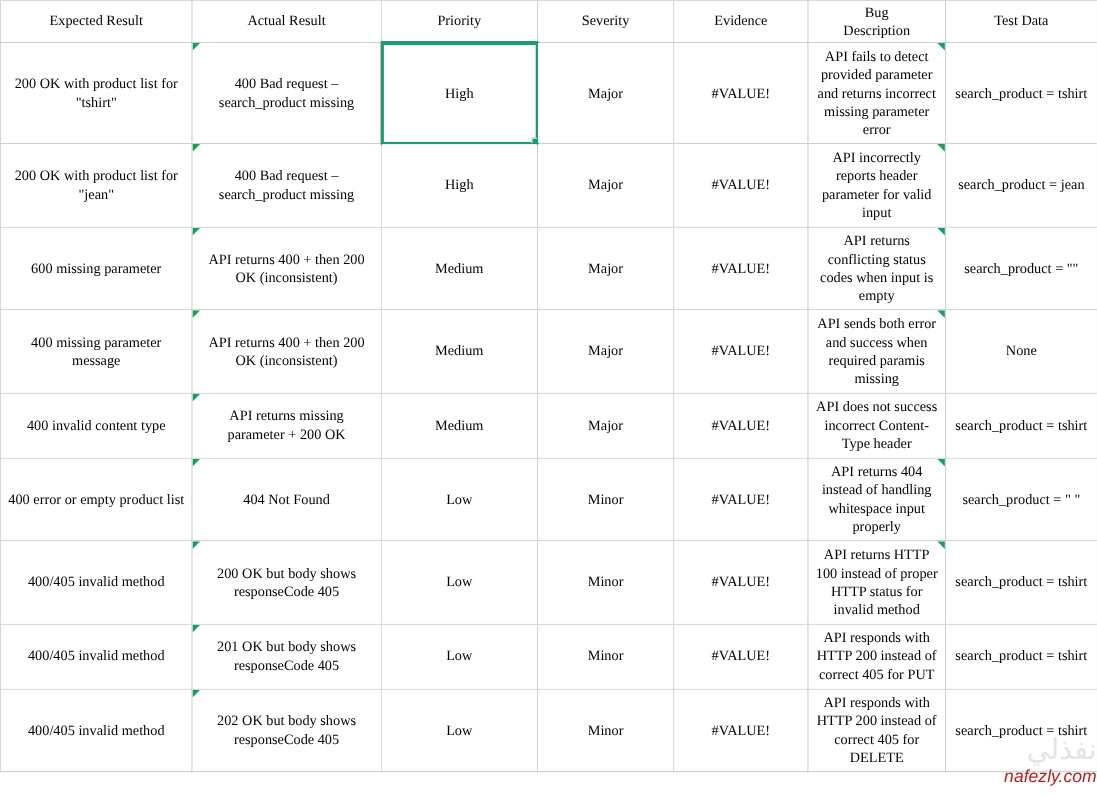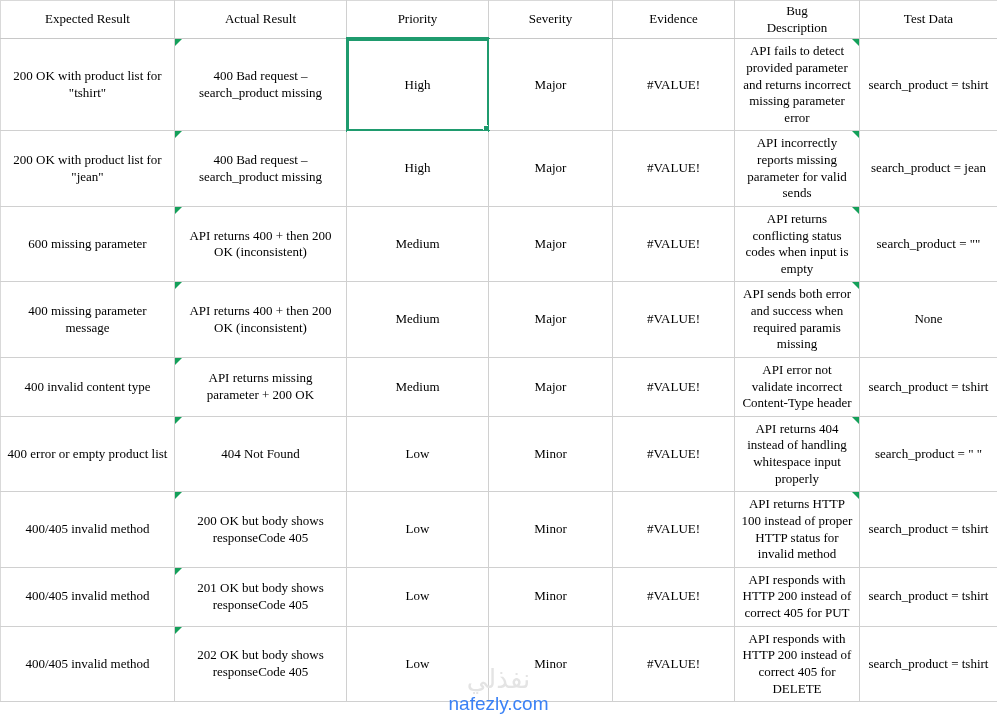--- a/index.html
+++ b/index.html
@@ -97,40 +97,41 @@
     border-top: 7px solid #14a05a;
     border-left: 7px solid transparent;
     border-right: none;
   }
   
   .watermark {
     position: absolute;
     left: 0;
     right: 0;
     bottom: 8px;
-    text-align: center;
+    text-align: right;
     color: #e2e2e2;
     pointer-events: none;
     user-select: none;
     z-index: 5;
   }
   .watermark .wm-ar {
     font-family: "DejaVu Sans", sans-serif;
     font-size: 26px;
     letter-spacing: 1px;
     display: block;
     line-height: 1.1;
     color: #e4e4e4;
   }
   .watermark .wm-en {
     font-family: "Liberation Sans", sans-serif;
-    font-size: 19px;
+    font-size: 16px;
     display: block;
     line-height: 1.2;
-    color: #3b82f6;
+    color: #b91c1c;
+    font-style: italic;
   }
 </style>
 </head>
 <body>
 
 <div class="sheet">
 
   <table class="grid">
     <colgroup>
       <col class="c-expected">
@@ -163,21 +164,21 @@
         <td class="marker-tr">API fails to detect provided parameter and returns incorrect missing parameter error</td>
         <td>search_product = tshirt</td>
       </tr>
 
       <tr>
         <td>200 OK with product list for "jean"</td>
         <td class="marker">400 Bad request – search_product missing</td>
         <td>High</td>
         <td>Major</td>
         <td>#VALUE!</td>
-        <td class="marker-tr">API incorrectly reports missing parameter for valid sends</td>
+        <td class="marker-tr">API incorrectly reports header parameter for valid input</td>
         <td>search_product = jean</td>
       </tr>
 
       <tr>
         <td>600 missing parameter</td>
         <td class="marker">API returns 400 + then 200 OK (inconsistent)</td>
         <td>Medium</td>
         <td>Major</td>
         <td>#VALUE!</td>
         <td class="marker-tr">API returns conflicting status codes when input is empty</td>
@@ -193,21 +194,21 @@
         <td class="marker-tr">API sends both error and success when required paramis missing</td>
         <td>None</td>
       </tr>
 
       <tr>
         <td>400 invalid content type</td>
         <td class="marker">API returns missing parameter + 200 OK</td>
         <td>Medium</td>
         <td>Major</td>
         <td>#VALUE!</td>
-        <td>API error not validate incorrect Content-Type header</td>
+        <td>API does not success incorrect Content-Type header</td>
         <td>search_product = tshirt</td>
       </tr>
 
       <tr>
         <td>400 error or empty product list</td>
         <td class="marker">404 Not Found</td>
         <td>Low</td>
         <td>Minor</td>
         <td>#VALUE!</td>
         <td class="marker-tr">API returns 404 instead of handling whitespace input properly</td>

